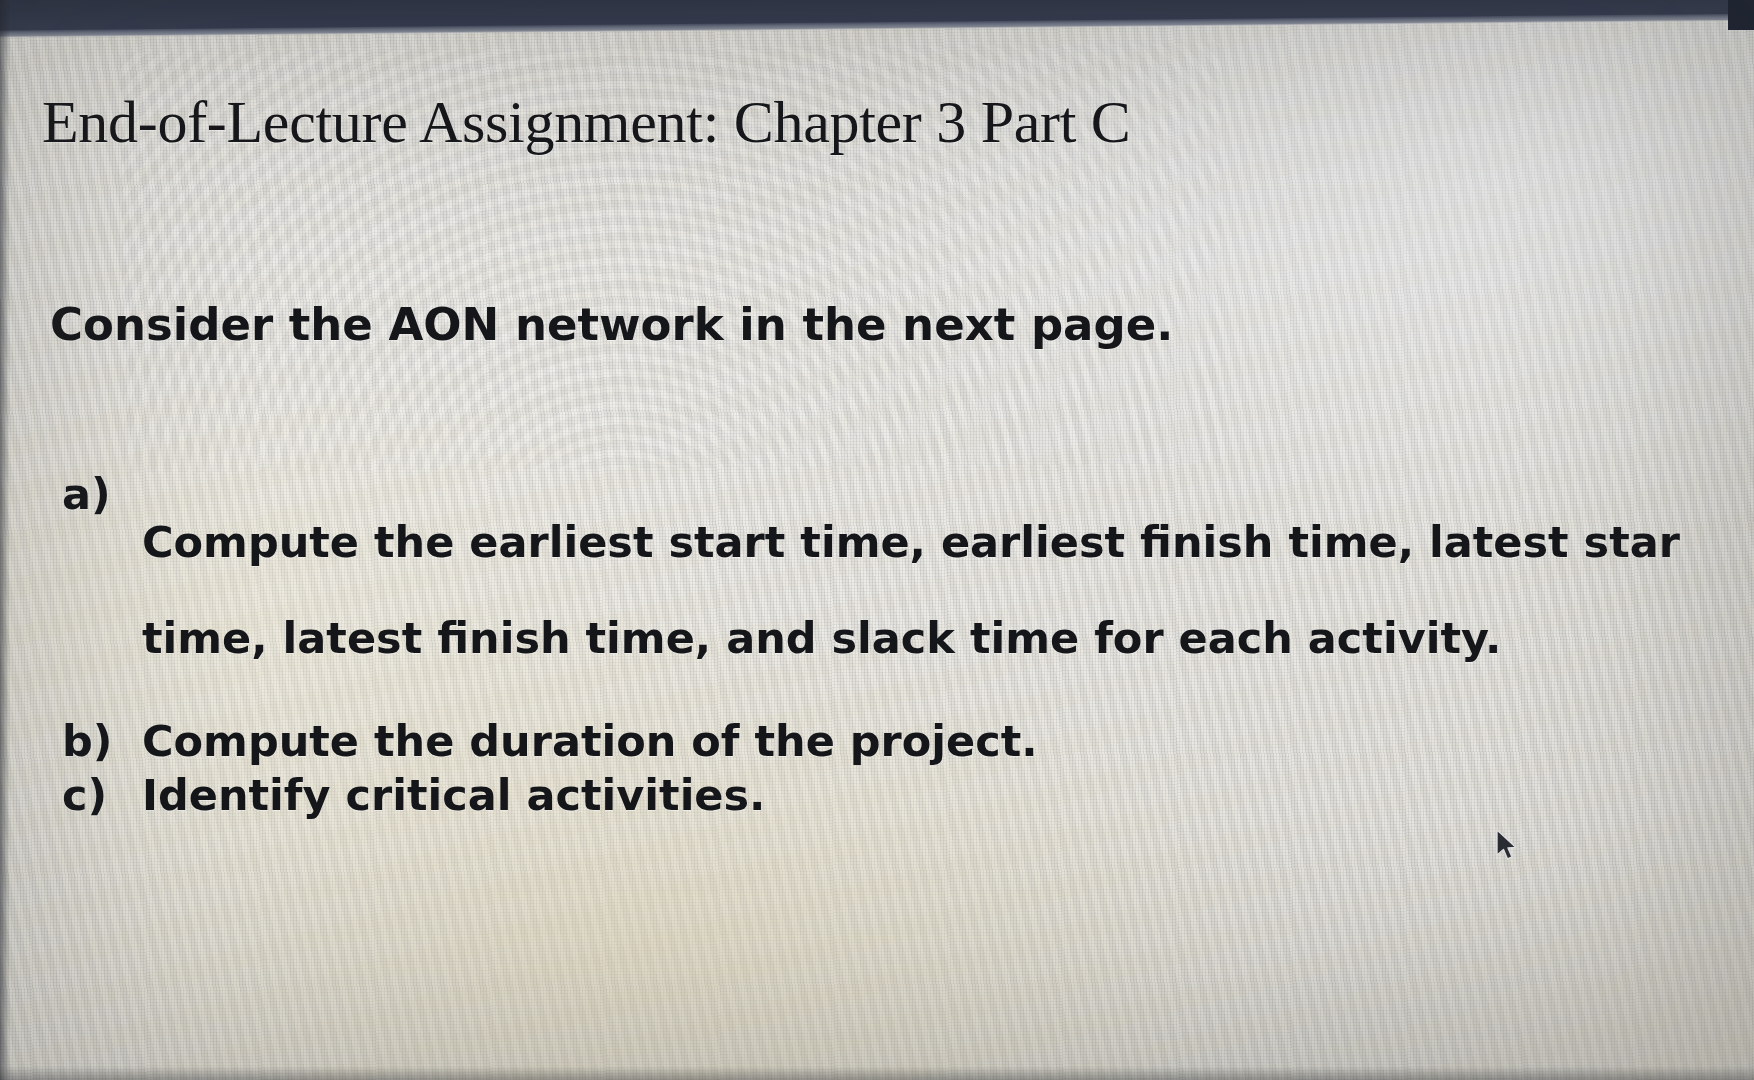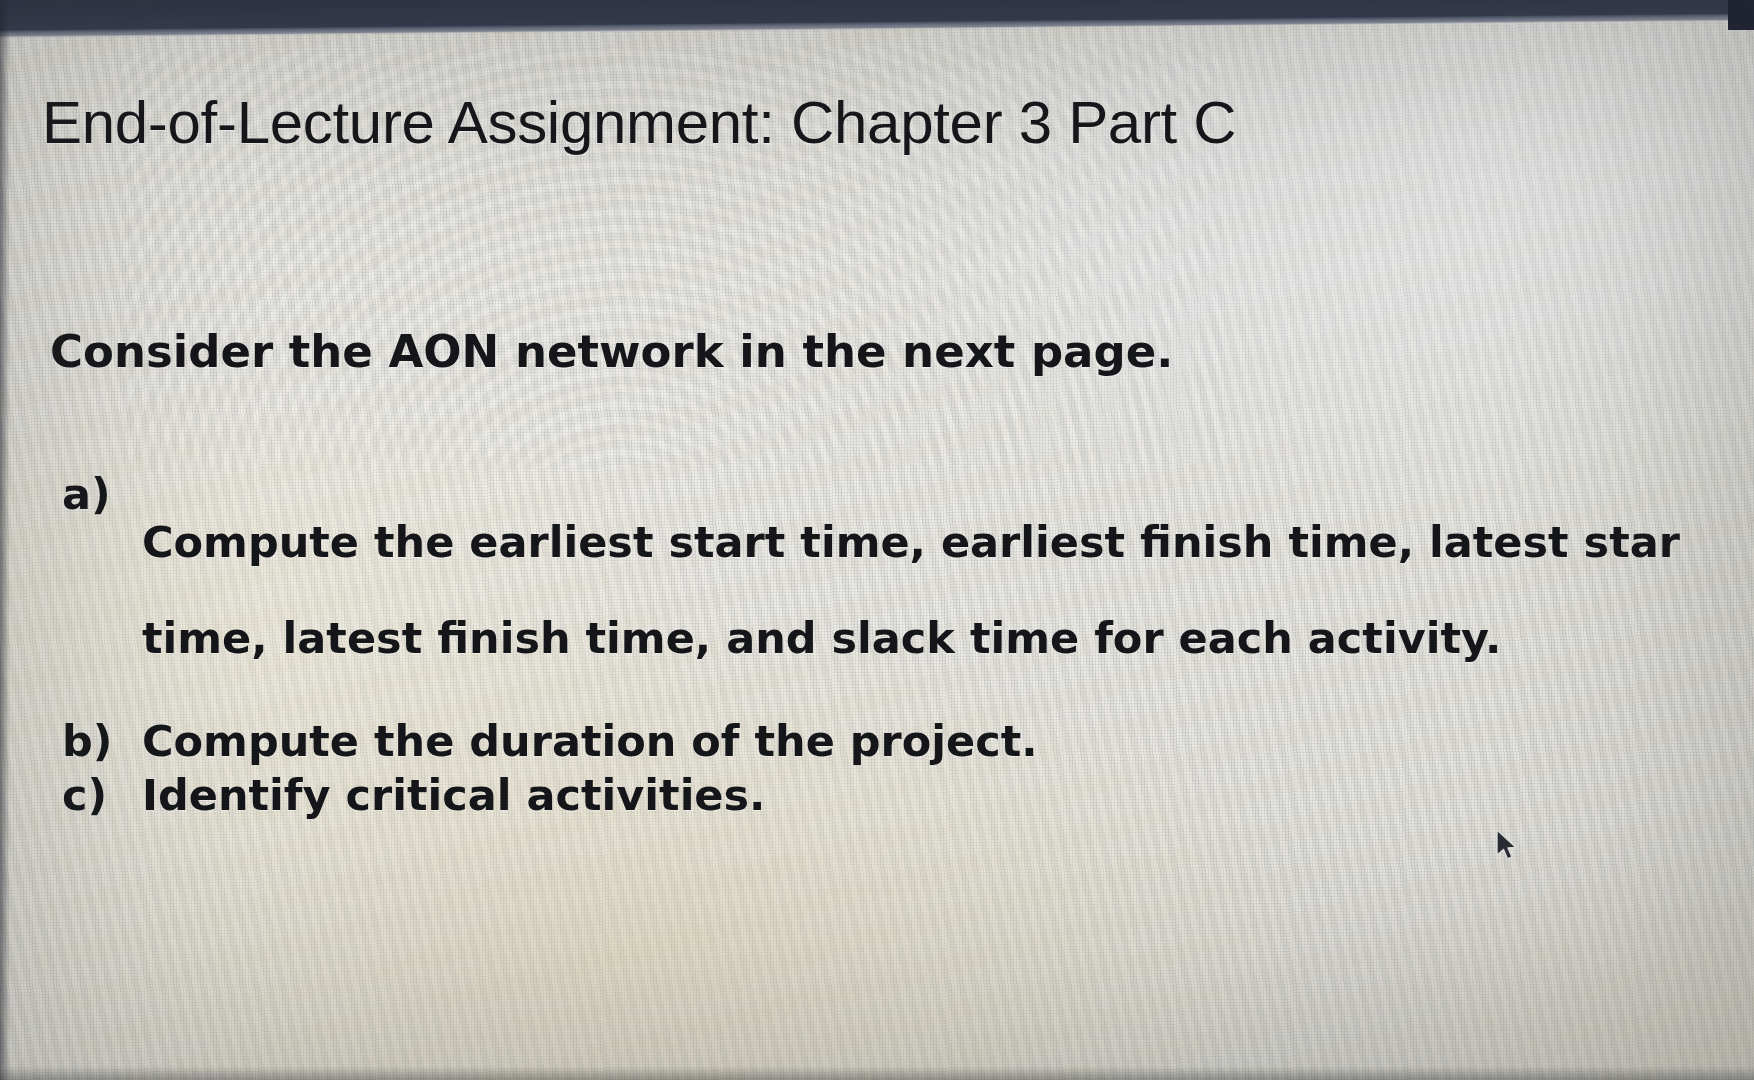--- a/index.html
+++ b/index.html
@@ -124,34 +124,33 @@
   }
 
   .slide-title {
     position: absolute;
     left: 42px;
     top: 88px;
     font-size: 60px;
     font-weight: 400;
     letter-spacing: -0.3px;
     white-space: nowrap;
-    font-family: Liberation Sans, sans-serif;
+    font-family: Liberation Serif, serif;
     text-shadow: 0 1px 0 rgba(255,255,255,0.45);
   }
 
   .lead-line {
     position: absolute;
     left: 50px;
     top: 298px;
     font-size: 45px;
     font-weight: 600;
     white-space: nowrap;
     font-family: "DejaVu Sans", sans-serif;
     text-shadow: 0 1px 0 rgba(255,255,255,0.4);
-    margin-top: 27px;
   }
 
   .task-list {
     position: absolute;
     left: 56px;
     top: 470px;
     width: 1760px;
   }
   .task-item {
     display: flex;

